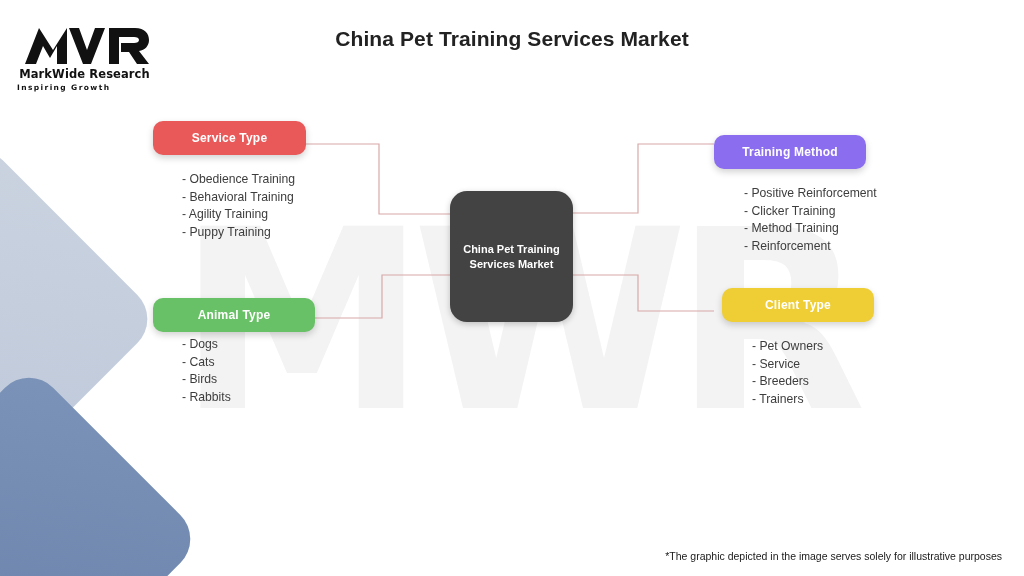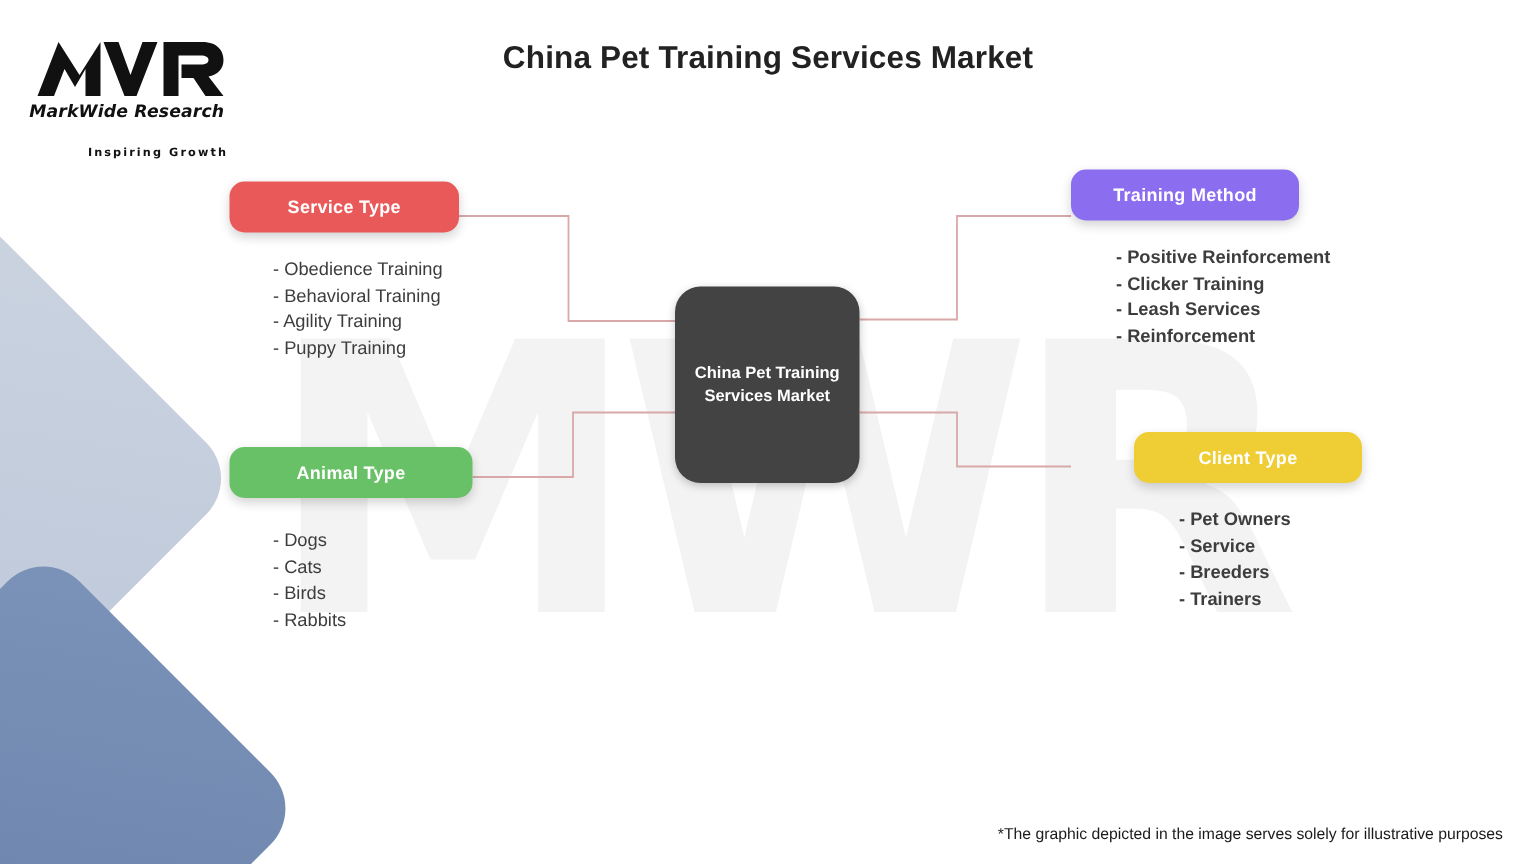--- a/index.html
+++ b/index.html
@@ -48,26 +48,26 @@
   }
 
   
   #content { position:absolute; inset:0; z-index:3; }
 
   .logo { position:absolute; left:17px; top:24px; width:135px; }
   .logo-mark { display:block; }
   .logo-name{
     font-family:"DejaVu Sans", sans-serif;
     font-size:11.5px; font-weight:bold; color:#111;
-    text-align:center; letter-spacing:.1px; margin-top:1px;font-style:italic;
+    text-align:center; letter-spacing:.1px; margin-top:1px;
   }
   .logo-tag{
     font-family:"DejaVu Sans", sans-serif;
     font-size:7.5px; font-weight:bold; color:#111;
-    text-align:right; letter-spacing:1.4px; margin-top:16px;
+    text-align:left; letter-spacing:1.4px; margin-top:2px;
   }
 
   .page-title{
     position:absolute; left:0; right:0; top:27px;
     text-align:center;
     font-size:21px; font-weight:bold; color:#222;
     letter-spacing:.1px;
   }
 
   
@@ -113,27 +113,27 @@
   }
   .cat-item{
     font-size:12.2px;
     color:#3d3d3d;
     line-height:17.6px;
     white-space:nowrap;
   }
 
   #cat-service   { left:153px; top:121px; width:153px; }
   #cat-animal    { left:153px; top:298px; width:162px; }
-  #cat-training  { left:714px; top:113px; width:152px; }
-  #cat-client    { left:756px; top:288px; width:152px; }
+  #cat-training  { left:714px; top:135px; width:152px; }
+  #cat-client    { left:722px; top:288px; width:152px; }
 
   #cat-training .cat-items,
-  #cat-client .cat-items { padding-left:30px;font-weight:bold; }
+  #cat-client .cat-items { padding-left:30px; }
   #cat-client .cat-items { margin-top:16px; }
-  #cat-animal .cat-items { margin-top:20px; }
+  #cat-animal .cat-items { margin-top:4px; }
 
   
   .footer-source{
     position:absolute; left:393px; top:544px;
     font-size:12.5px; font-weight:bold; color:#1a1a1a;
   }
   .footer-note{
     position:absolute; right:22px; top:550px;
     font-size:10.5px; color:#1a1a1a;
     white-space:nowrap;
@@ -192,21 +192,21 @@
     </div>
   </div>
 
   <div class="cat" id="cat-training">
     <div class="cat-box" style="background: rgb(139, 109, 240);">
       <span class="cat-box-label">Training Method</span>
     </div>
     <div class="cat-items">
       <div class="cat-item">- Positive Reinforcement</div>
       <div class="cat-item">- Clicker Training</div>
-      <div class="cat-item">- Leash Services</div>
+      <div class="cat-item">- Method Training</div>
       <div class="cat-item">- Reinforcement</div>
     </div>
   </div>
 
   <div class="cat" id="cat-animal">
     <div class="cat-box" style="background: rgb(104, 193, 102);">
       <span class="cat-box-label">Animal Type</span>
     </div>
     <div class="cat-items">
       <div class="cat-item">- Dogs</div>

